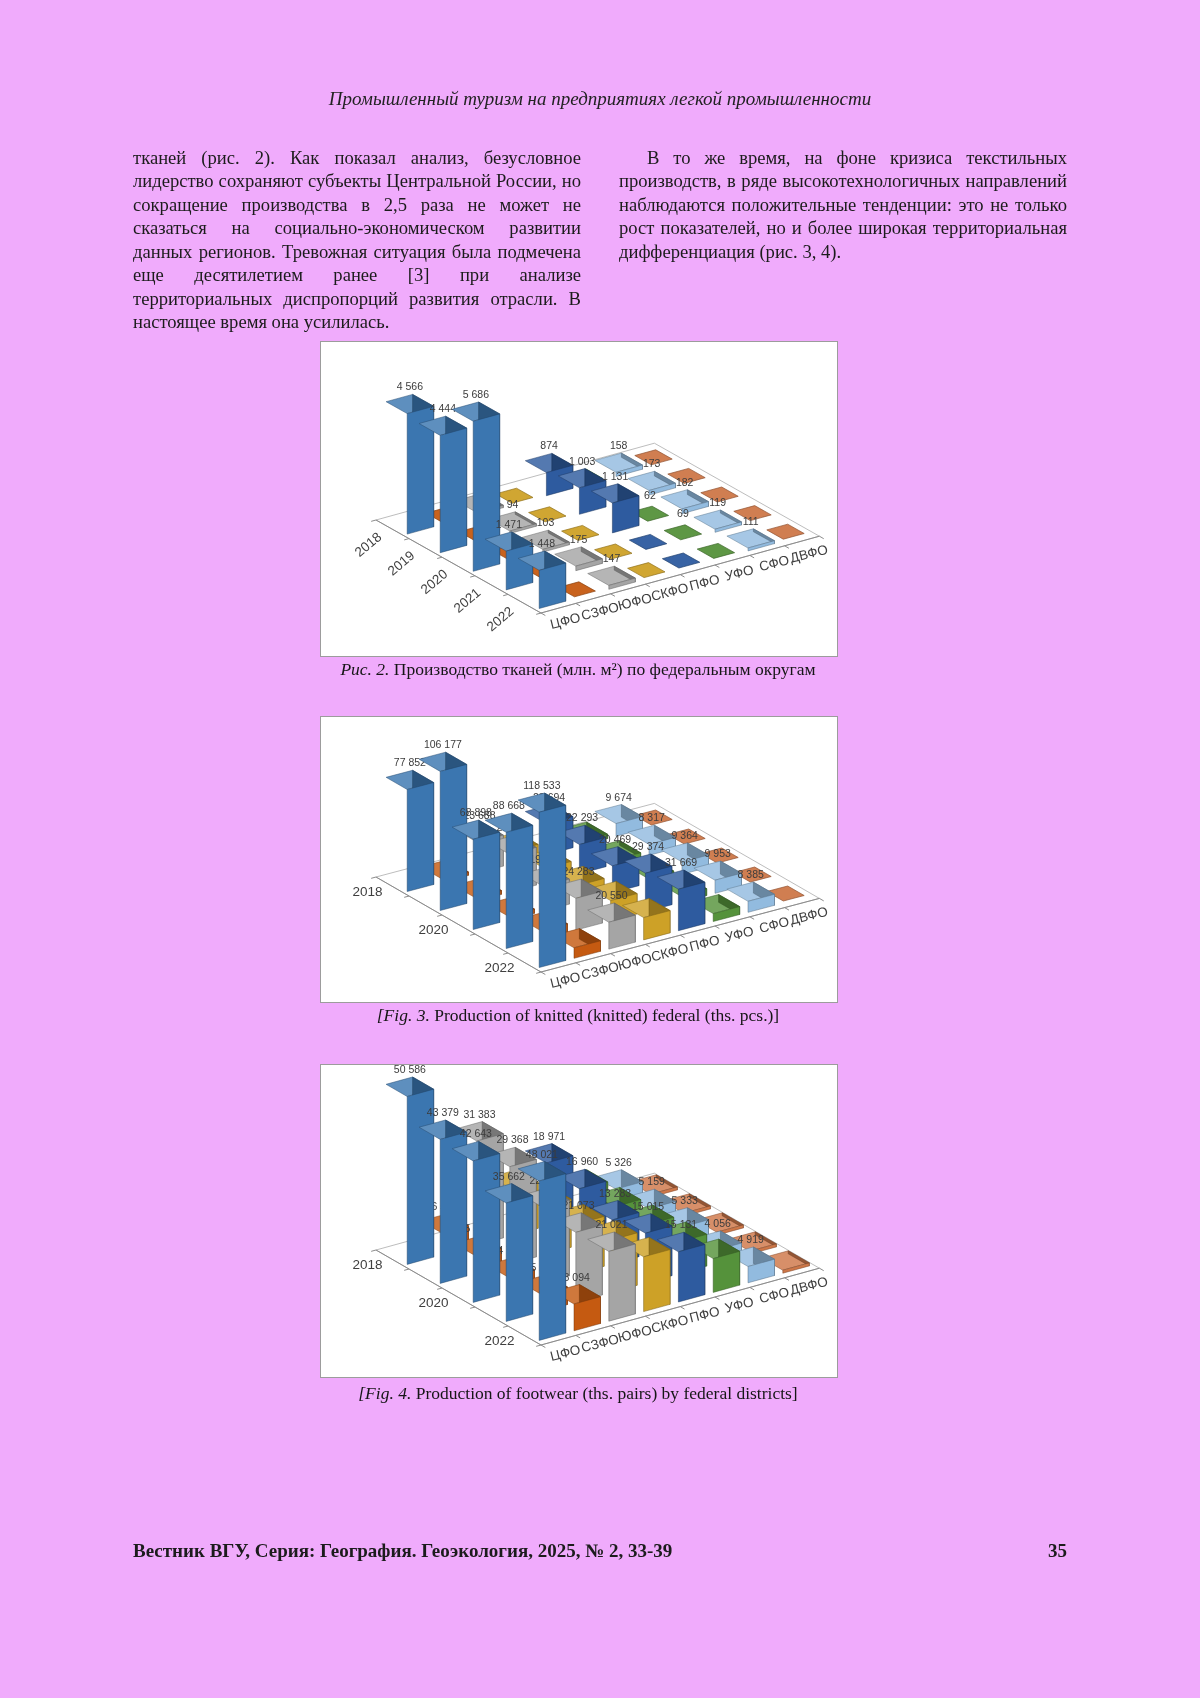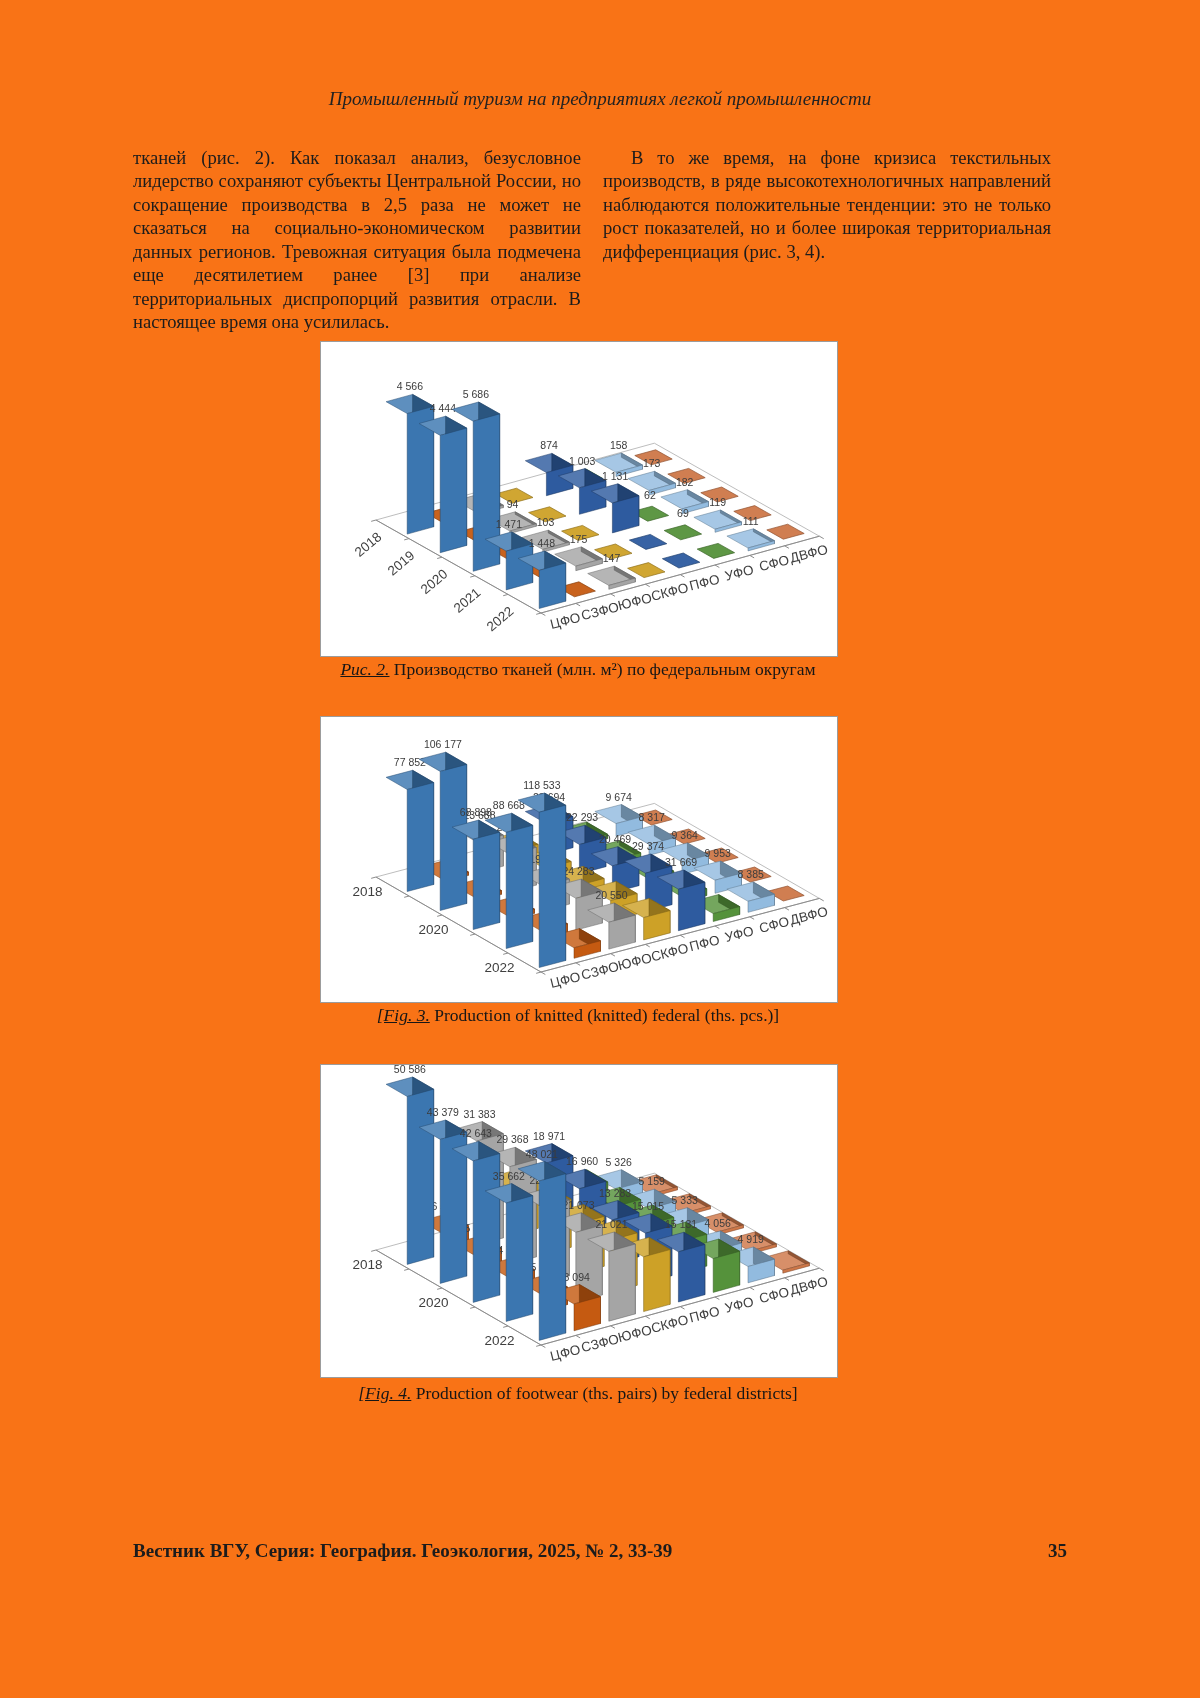--- a/index.html
+++ b/index.html
@@ -1,31 +1,31 @@
 <!DOCTYPE html>
 <html lang="ru"><head>
 <meta charset="utf-8">
 <style>
   html,body{margin:0;padding:0;background:#ffffff;}
-  .page{position:relative;width:1200px;height:1698px;background:#f97316;
+  .page{position:relative;width:1200px;height:1698px;background:#f0abfc;
         font-family:"Liberation Serif", serif;color:#1c1c1c;overflow:hidden;}
   .running-head{position:absolute;top:88px;left:0;width:100%;text-align:center;
         font-style:italic;font-size:19px;color:#222;}
-  .cols{position:absolute;top:146px;left:133px;width:934px;display:flex;gap:22px;}
+  .cols{position:absolute;top:146px;left:133px;width:934px;display:flex;gap:38px;}
   .col{width:448px;font-size:18.6px;line-height:1.26;text-align:justify;}
   .col p{margin:0;}
   .col p.ind{text-indent:28px;}
   .figbox{position:absolute;left:320px;width:516px;border:1px solid #9c9c9c;background:#fff;}
   #figbox2{top:341px;height:314px;}
   #figbox3{top:716px;height:285px;}
   #figbox4{top:1064px;height:312px;}
   .figcap{position:absolute;left:170px;width:816px;text-align:center;
         font-size:17.5px;line-height:1.3;color:#161616;}
   #cap2{top:658px;} #cap3{top:1004px;} #cap4{top:1382px;}
-  .figcap .lab{font-style:italic;text-decoration:underline;}
+  .figcap .lab{font-style:italic;}
   .footer{position:absolute;top:1540px;left:133px;width:934px;font-size:19px;
         display:flex;justify-content:space-between;font-weight:bold;}
   svg text{font-family:"Liberation Sans", sans-serif;}
 </style>
 </head>
 <body>
 
 <div class="page">
 
   <div class="running-head">Промышленный туризм на предприятиях легкой промышленности</div>

